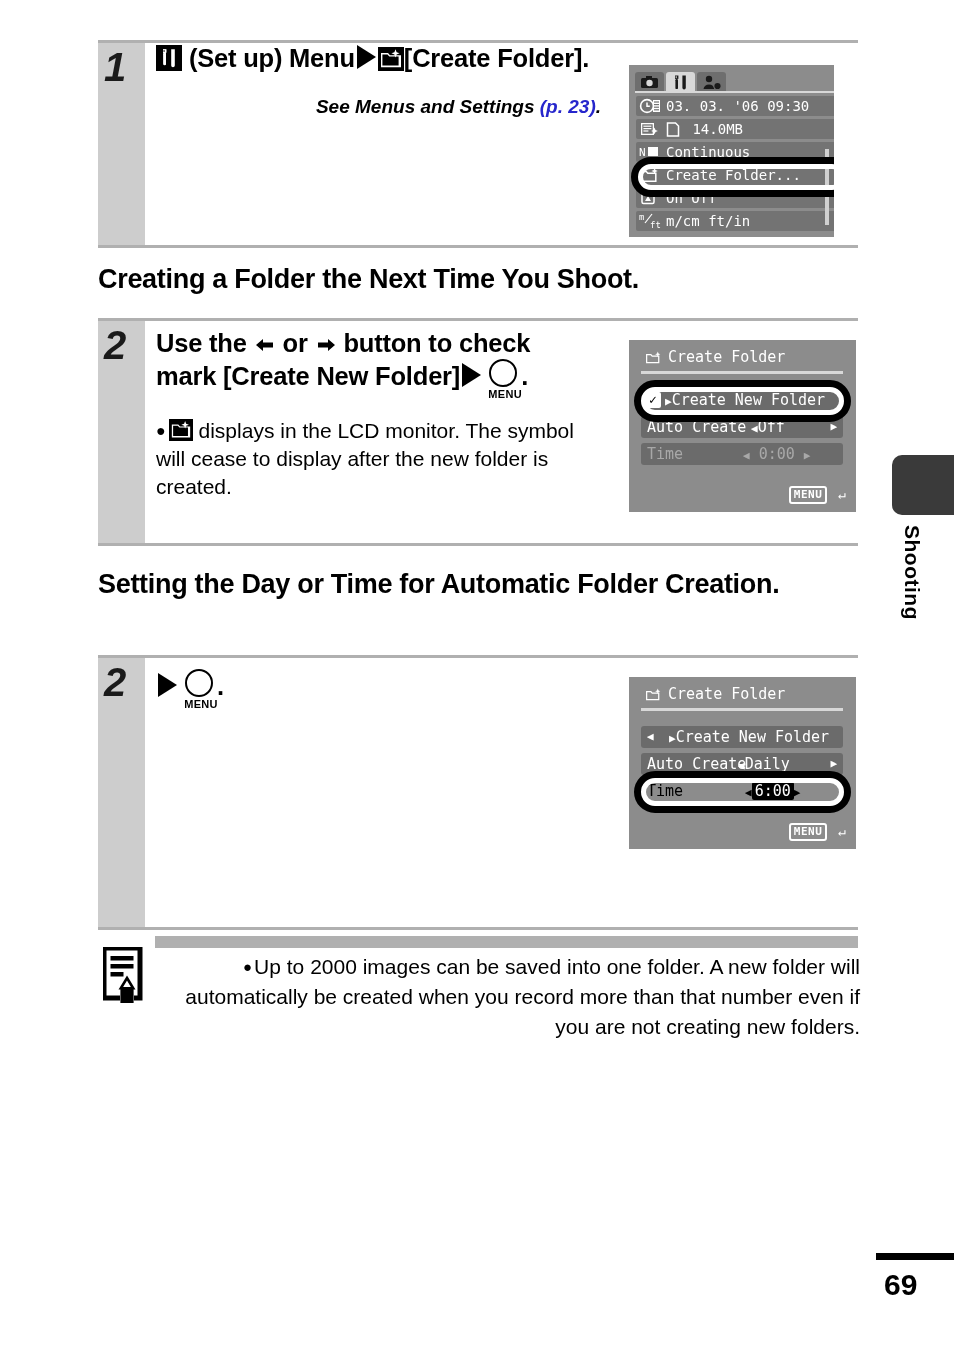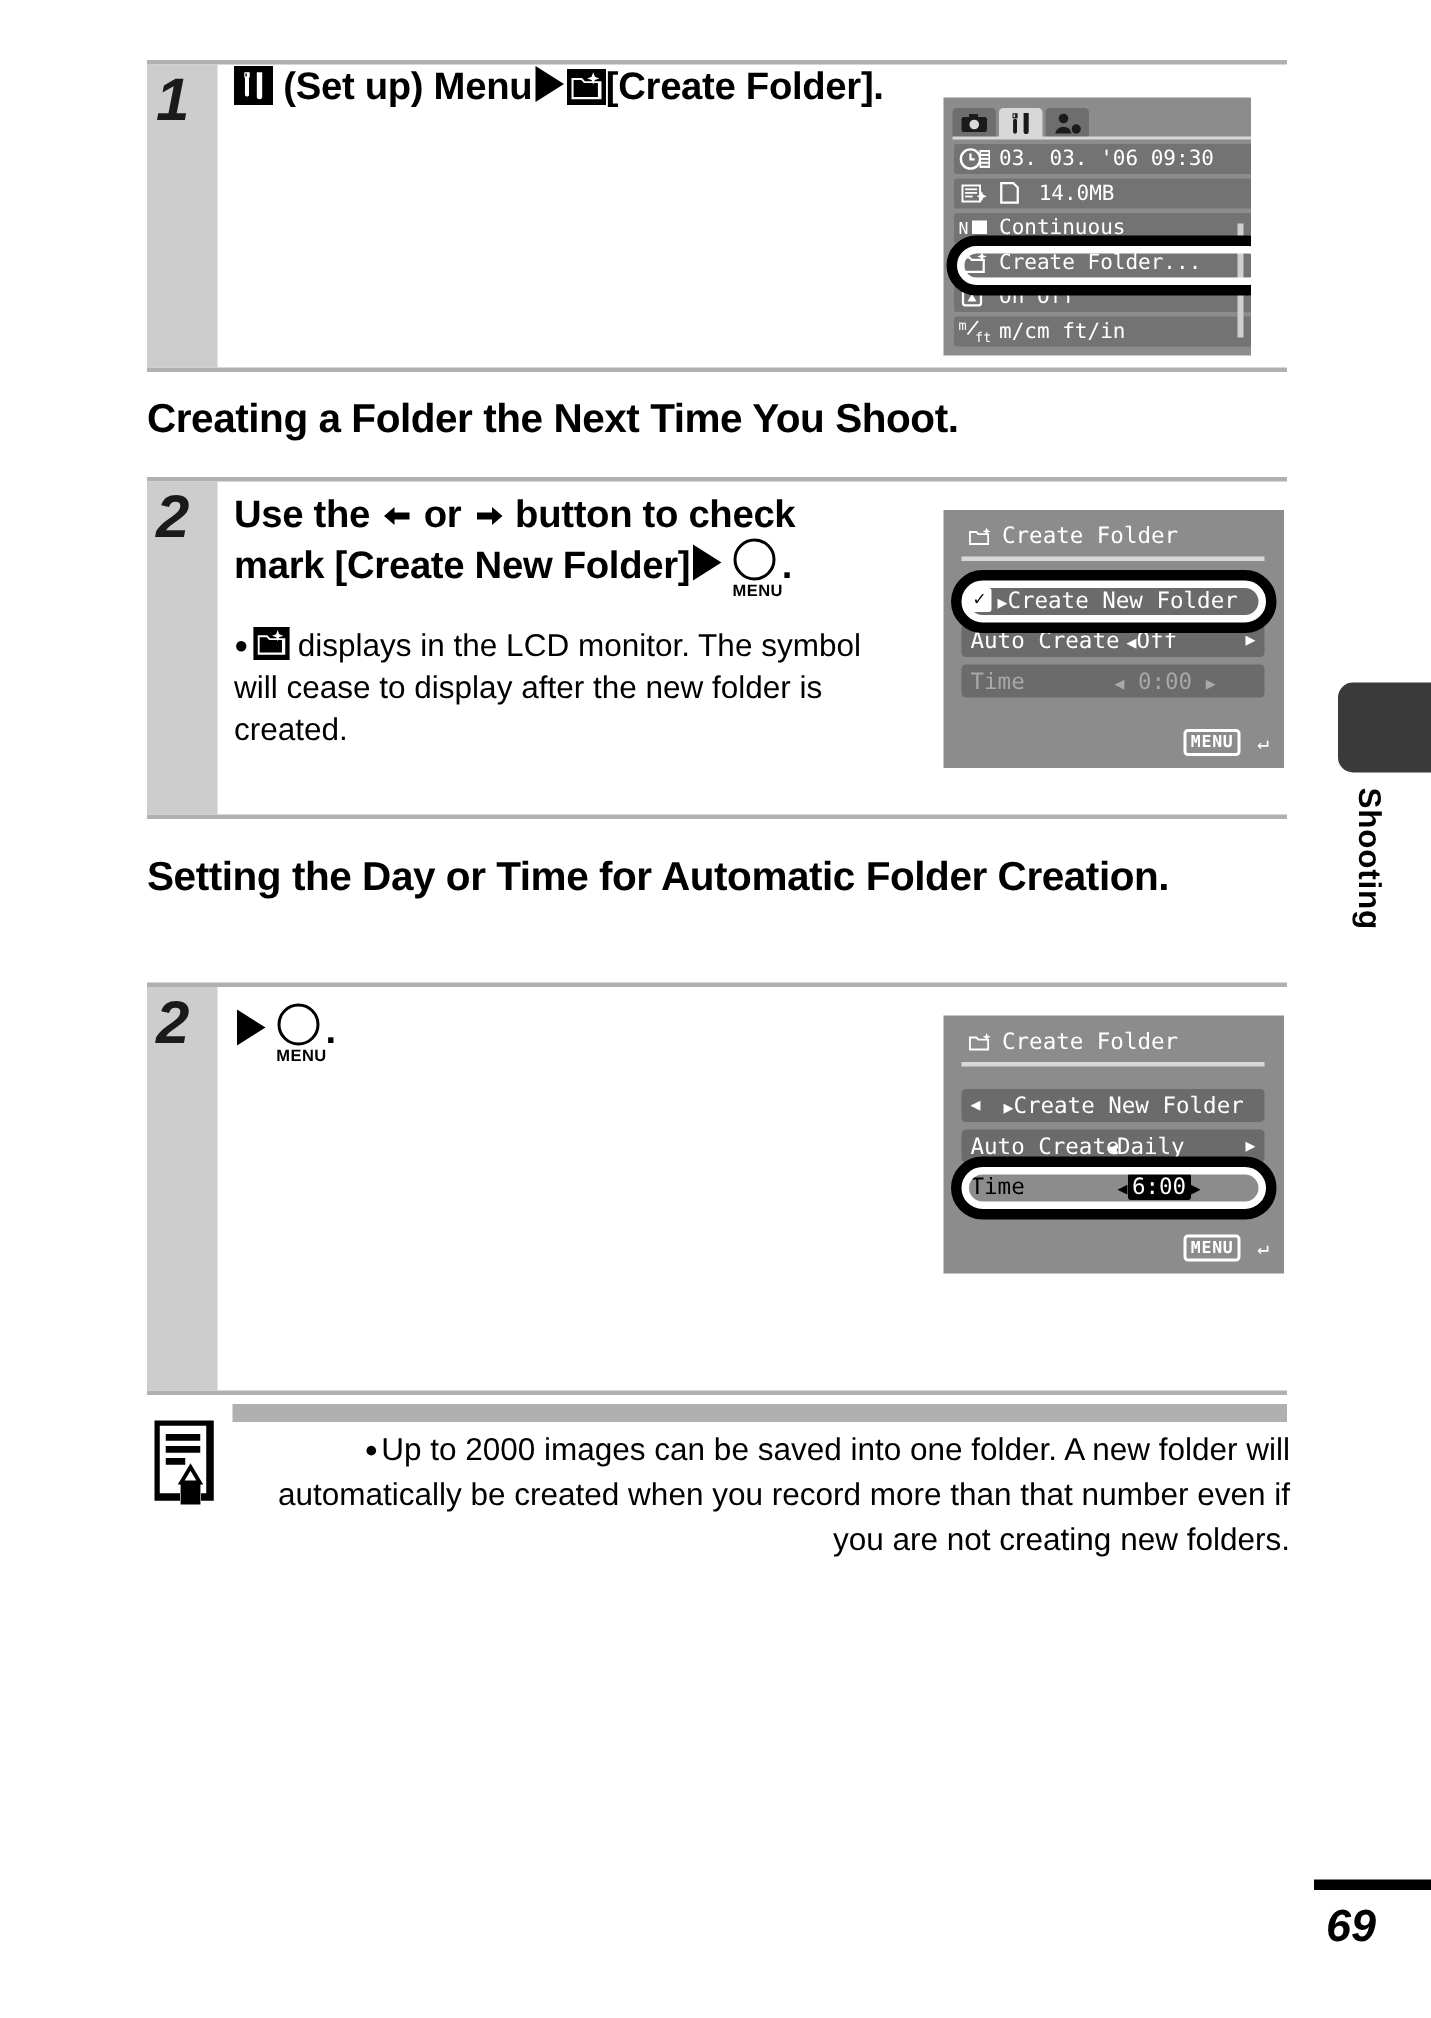--- a/index.html
+++ b/index.html
@@ -323,21 +323,20 @@
 
   
   .footer-rule {
     position: absolute;
     background: #000;
   }
   .page-num {
     position: absolute;
     font-size: 30px;
     font-weight: bold;
-    font-style: italic;
   }
 </style>
 </head>
 <body>
 
 <div class="step-block" style="top:40px; height:208px;">
   <div class="step-rule-top"></div>
   <div class="step-rule-bottom"></div>
   <div class="step-numcol">
     <div class="step-num">1</div>
@@ -355,20 +354,23 @@
         </svg>
       </span>
       <span>(Set up) Menu</span><span class="tri-right"></span><span class="ic ic-folder">
         <svg width="26" height="24" viewBox="0 0 26 24">
           <rect x="0" y="0" width="26" height="24" fill="#000"></rect>
           <path d="M3 6 h7 l2 2.2 h11 v12 h-20 z" fill="#fff"></path>
           <path d="M4.4 7.4 h5.1 l1.8 2 h9.3 v9.2 h-16.2 z" fill="#000"></path>
           <path d="M17.5 2.2 l1.1 3.0 l3.0 1.1 l-3.0 1.1 l-1.1 3.0 l-1.1 -3.0 l-3.0 -1.1 l3.0 -1.1 z" fill="#fff"></path>
         </svg>
       </span><span>[Create Folder].</span>
+    </div>
+    <div class="see-line">
+      <span>See Menus and Settings </span><span class="pref">(p. 23)</span><span>.</span>
     </div>
   </div>
 
   <div class="lcd" style="left:531px; top:25px; width:205px; height:172px;">
     <div class="lcd-tabbar">
       <div class="lcd-tab">
         <svg width="29" height="20" viewBox="0 0 29 20" style="display:block">
           <rect x="6" y="6" width="17" height="10" rx="1.5" fill="#1a1a1a"></rect>
           <rect x="11" y="4" width="6" height="2.5" fill="#1a1a1a"></rect>
           <circle cx="14.5" cy="11" r="3.2" fill="#d8d8d8"></circle>

